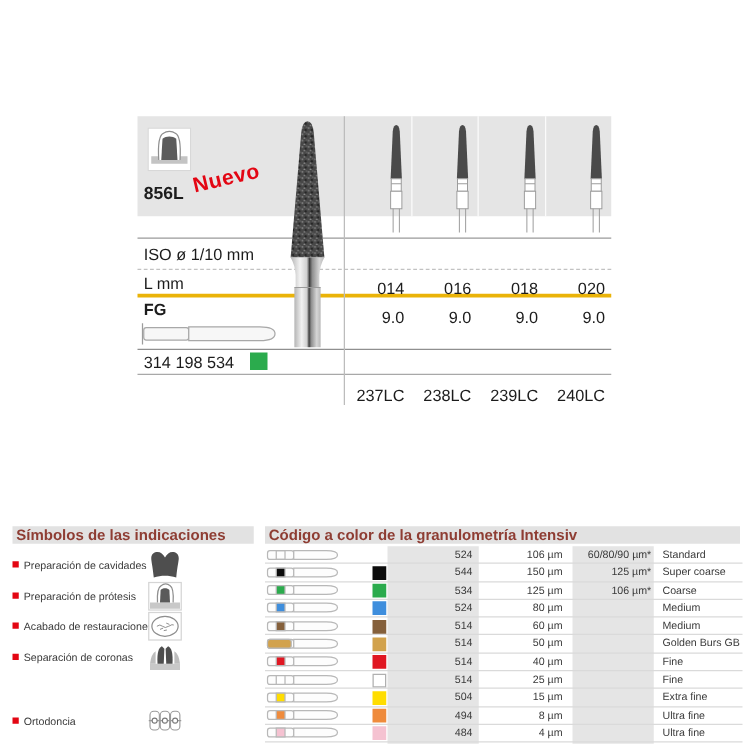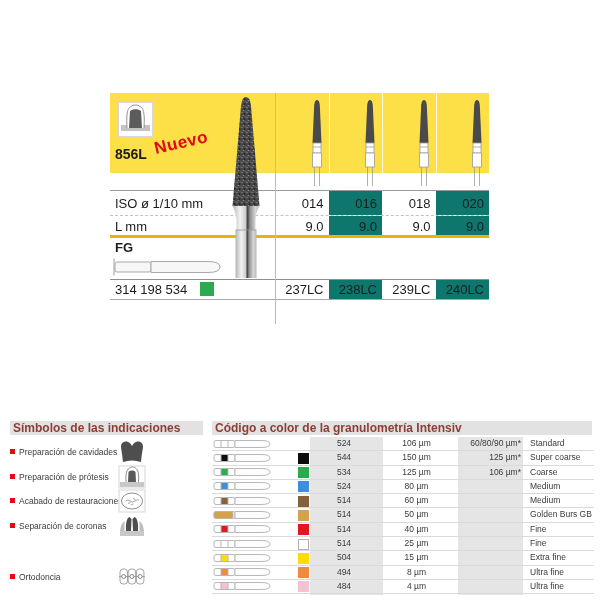--- a/index.html
+++ b/index.html
@@ -1,35 +1,35 @@
 <!DOCTYPE html>
 <html><head>
 <meta charset="utf-8">
 <style>
   html,body{margin:0;padding:0;}
   body{width:600px;height:600px;background:#fff;font-family:"Liberation Sans",sans-serif;overflow:hidden;}
   .page{position:relative;width:600px;height:600px;background:#fff;}
 
   
   .card{position:absolute;left:110px;top:93px;width:379px;height:234px;}
-  .display{position:relative;width:379px;height:80px;background:#fde047;}
+  .display{position:relative;width:379px;height:80px;background:#e5e5e5;}
   .gap{width:379px;height:18px;background:#fff;border-bottom:1px solid #9a9a9a;box-sizing:border-box;}
   .colsep{position:absolute;top:0;width:1px;height:80px;background:rgba(255,255,255,.85);}
   .vline{position:absolute;left:165px;top:0;width:1px;height:231px;background:#bcbcbc;z-index:3;}
 
   .tooth-badge{position:absolute;left:8px;top:9px;width:35px;height:35px;}
   .model{position:absolute;left:5px;top:53px;font-size:14px;font-weight:bold;color:#1c1c1c;}
   .badge-new{position:absolute;left:44px;top:40px;font-size:17px;font-weight:bold;color:#e30613;transform:rotate(-13deg);letter-spacing:.5px;}
 
   .bigbur{position:absolute;left:116px;top:3px;z-index:10;}
   .smallbur{position:absolute;top:6px;z-index:10;}
 
   .trow{display:flex;width:379px;box-sizing:border-box;font-size:13px;color:#1c1c1c;}
   .trow .lbl{width:165px;padding-left:5px;box-sizing:border-box;}
-  .trow .cell{width:53.5px;text-align:right;padding-right:5px;box-sizing:border-box;}
+  .trow .cell{width:53.5px;text-align:right;padding-right:5px;box-sizing:border-box;margin-top:27px;}
   .trow .cell.shade{background:#0f766e;}
   .row-iso{height:25px;line-height:25px;border-bottom:1px dashed #c2c2c2;box-sizing:border-box;}
   .row-l{height:22px;line-height:22px;border-bottom:3px solid #eab308;box-sizing:border-box;}
   .row-fg{height:42px;position:relative;border-bottom:1px solid #8f8f8f;box-sizing:border-box;}
   .row-fg .fg-label{position:absolute;left:5px;top:2px;font-weight:bold;}
   .row-fg svg{position:absolute;left:2px;top:20px;}
   .row-ord1{height:24px;line-height:21px;border-bottom:3px double #8f8f8f;box-sizing:border-box;}
   .row-ord2{height:20px;line-height:19px;border-bottom:1px solid #a8a8a8;box-sizing:border-box;position:relative;}
   .ord2-swatch{position:absolute;left:90px;top:2px;width:14px;height:14px;}
 
@@ -47,22 +47,22 @@
   .grit .panel-title{width:380px;}
   .grit-body{position:absolute;left:0;top:18px;width:382px;height:158px;}
   .stripe{position:absolute;top:0;height:158px;background:#e5e5e5;z-index:0;}
   .stripe.s1{left:98px;width:73px;}
   .stripe.s2{left:246px;width:65px;}
   .grit-row{position:relative;height:14.3px;border-bottom:1px solid #dadada;box-sizing:border-box;z-index:1;font-size:8.5px;color:#3a3a3a;}
   .grit-row span{position:absolute;top:0;line-height:13px;}
   .gicon{left:1px;top:1.5px !important;}
   .gswatch{left:86px;top:1.5px !important;width:11px;height:11px;border:1px solid transparent;box-sizing:border-box;}
   .gswatch.outline{border-color:#b0b0b0;}
-  .gcode{left:98px;width:68px;text-align:center;}
-  .gsize{left:171px;width:67px;text-align:center;}
+  .gcode{left:98px;width:68px;text-align:right;}
+  .gsize{left:171px;width:67px;text-align:right;}
   .galt{left:240px;width:69px;text-align:right;}
   .gname{left:318px;white-space:nowrap;}
 </style>
 </head>
 <body>
 
 <div class="page">
 
   <section class="card">
     <div class="display">

